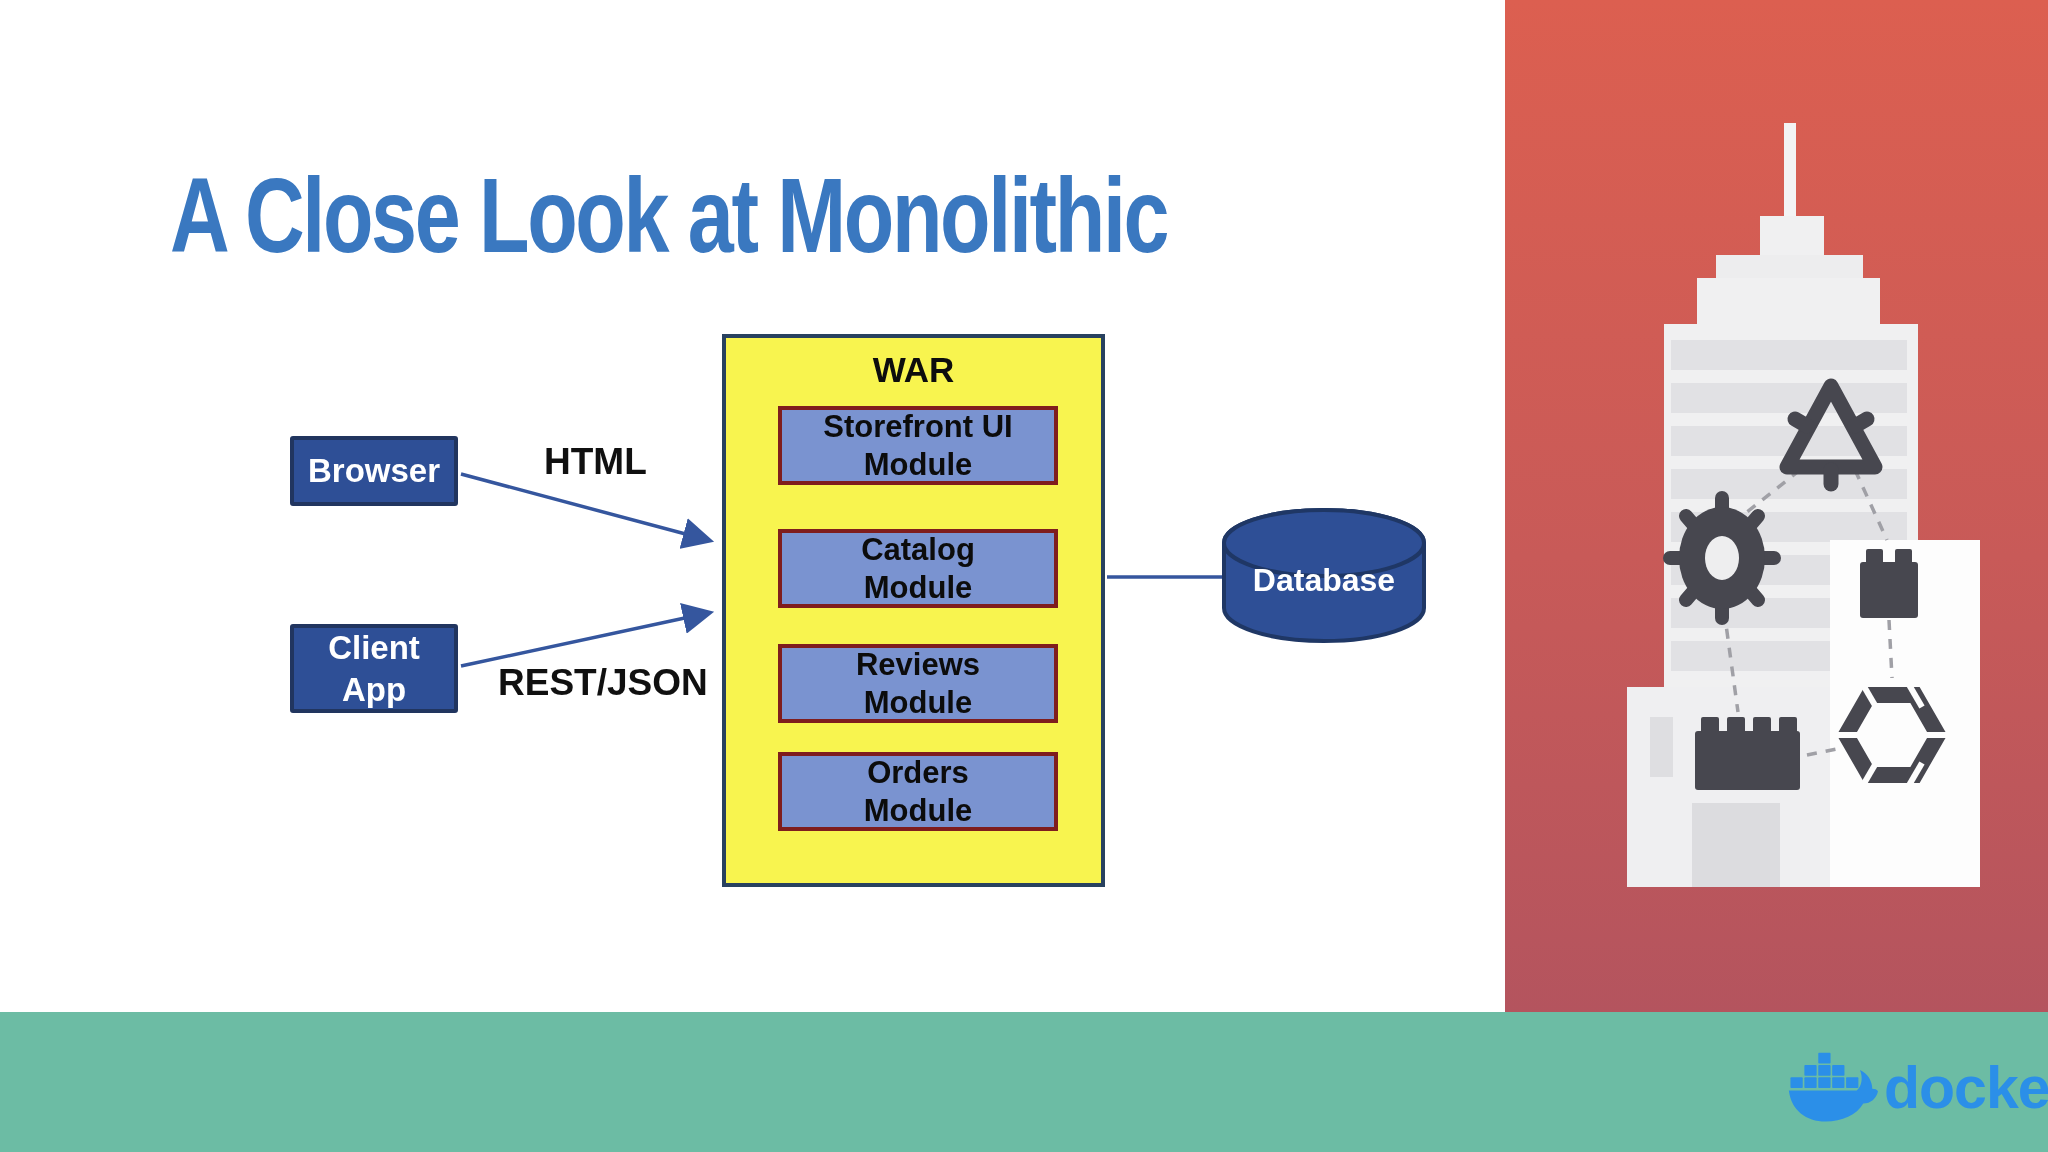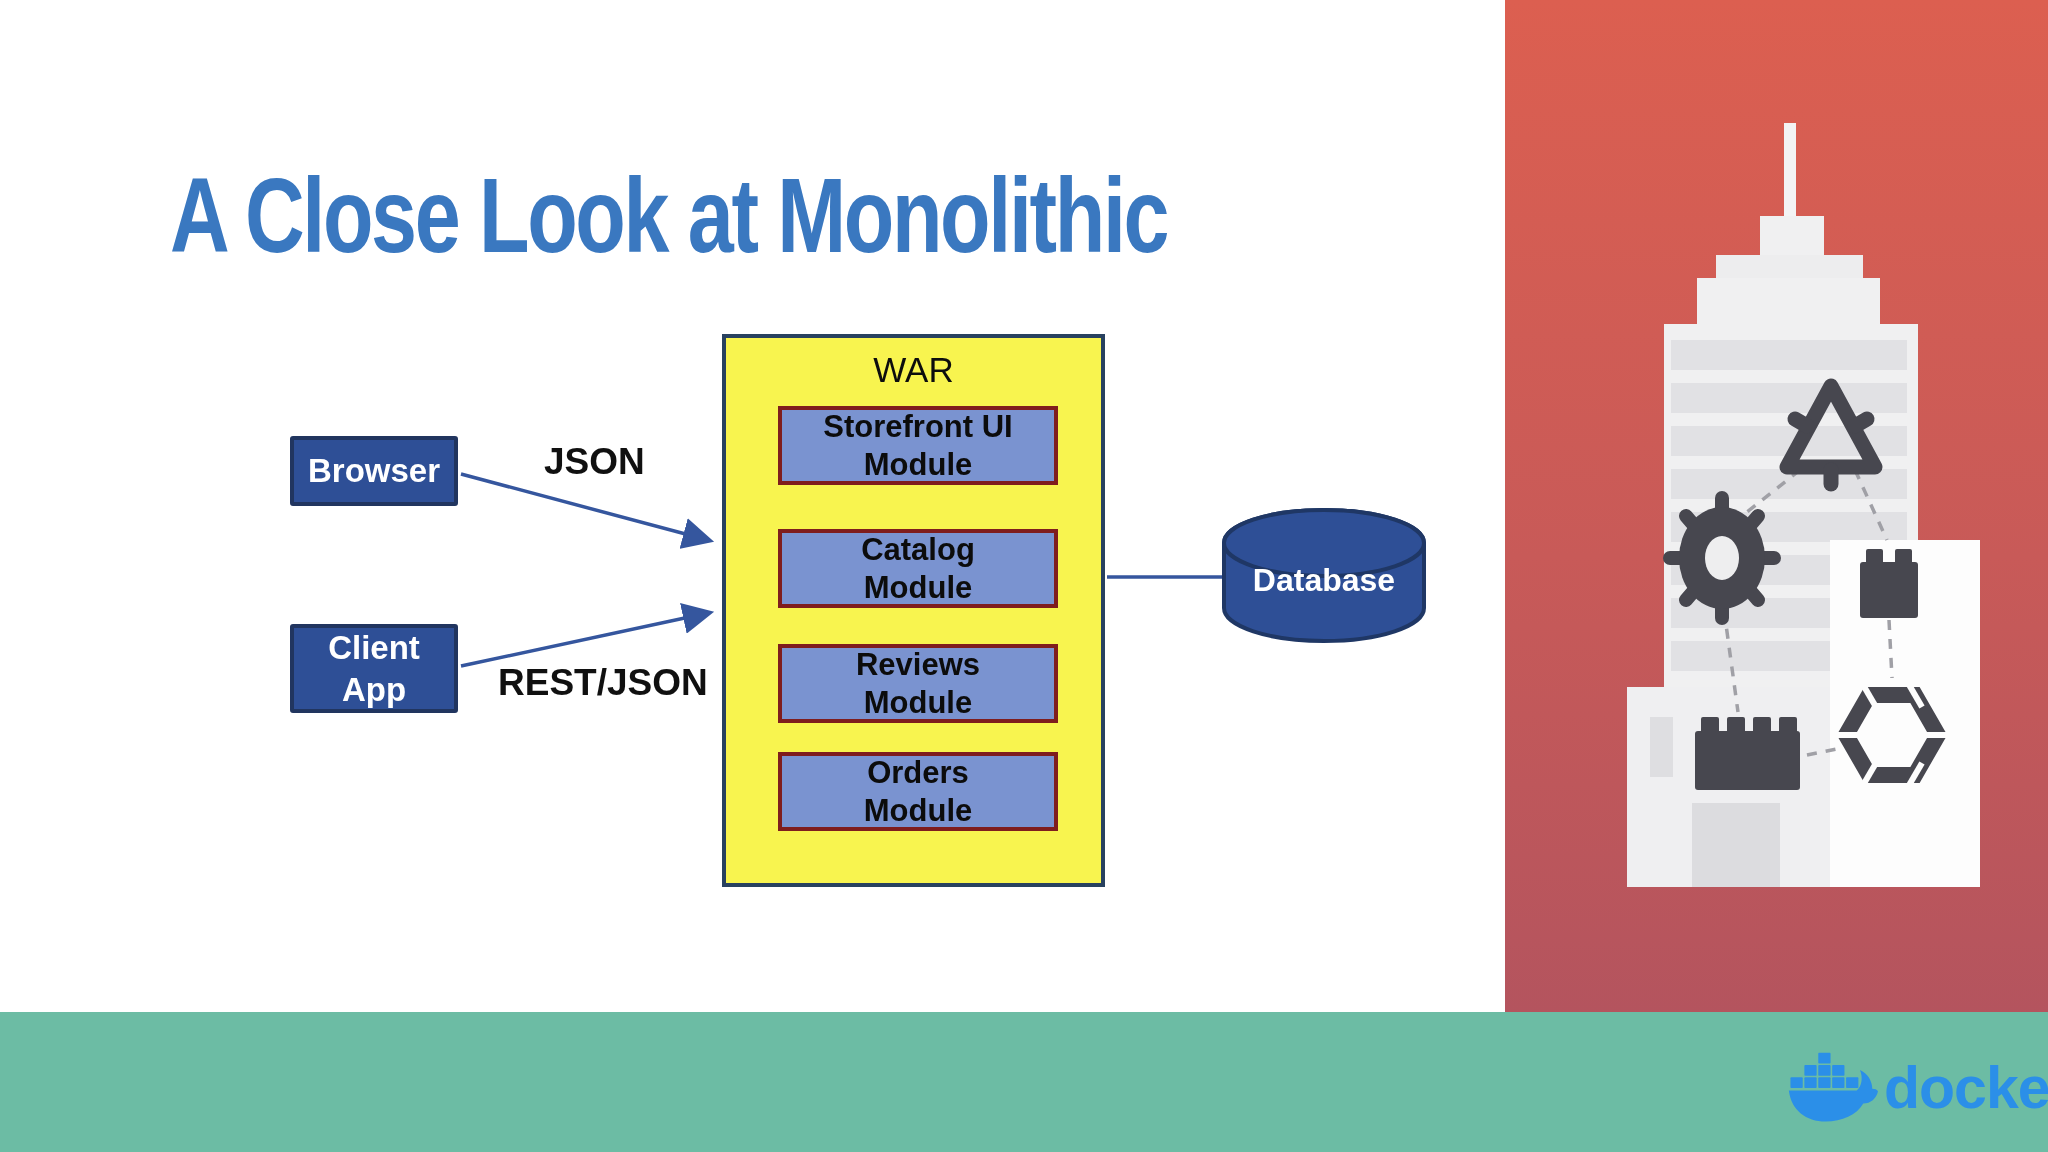--- a/index.html
+++ b/index.html
@@ -28,21 +28,21 @@
   }
   .lbl-html{left:544px;top:441px;}
   .lbl-rest{left:498px;top:662px;text-align:center;}
   
   .war-box{
     position:absolute;left:722px;top:334px;width:383px;height:553px;
     background:#f8f44f;border:4px solid #28415f;box-sizing:border-box;
   }
   .war-label{
     position:absolute;top:12px;left:0;width:100%;text-align:center;
-    font-size:35px;font-weight:normal;color:#0d0d0d;
+    font-size:35px;font-weight:bold;color:#0d0d0d;
   }
   .tomcat-label{
     position:absolute;bottom:8px;left:0;width:100%;text-align:center;
     font-size:36px;font-weight:bold;color:#0d0d0d;
   }
   .module{
     position:absolute;left:52px;width:280px;height:79px;
     background:#7a93d0;border:4px solid #7f1d1d;box-sizing:border-box;
     display:flex;align-items:center;justify-content:center;
     font-size:31px;font-weight:bold;color:#0c0c0c;text-align:center;
@@ -92,21 +92,21 @@
     <g>
       <path d="M1224,543 V608 A100,33 0 0 0 1424,608 V543 A100,33 0 0 0 1224,543 Z" fill="#2e4f96" stroke="#1f3765" stroke-width="4"></path>
       <ellipse cx="1324" cy="543" rx="100" ry="33" fill="#2e4f96" stroke="#1f3765" stroke-width="4"></ellipse>
     </g>
   </svg>
 
   <div class="node clientapp">Client
 App</div>
   <div class="node browser">Browser</div>
 
-  <div class="edge-label lbl-html">JSON</div>
+  <div class="edge-label lbl-html">HTML</div>
   <div class="edge-label lbl-rest">REST/JSON</div>
 
   <div class="war-box">
     <div class="war-label">WAR</div>
     <div class="module mod-0">Storefront UI
 Module</div>
     <div class="module mod-1">Catalog
 Module</div>
     <div class="module mod-2">Reviews
 Module</div>

